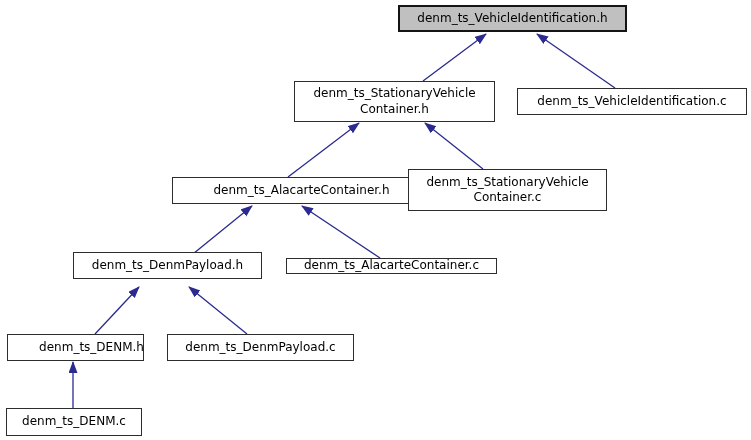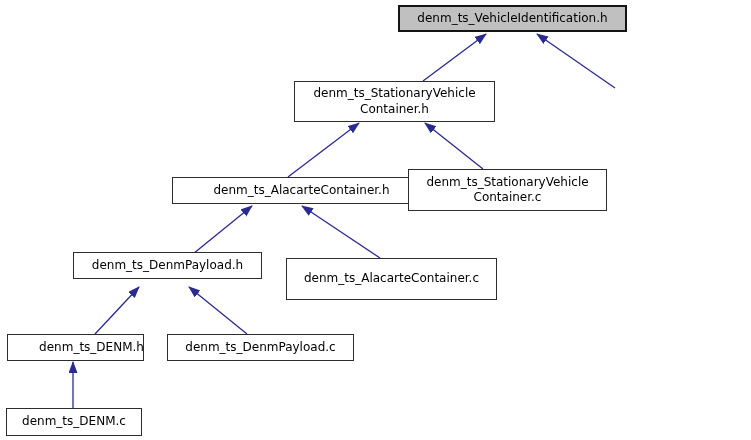--- a/index.html
+++ b/index.html
@@ -65,37 +65,41 @@
   <div class="node highlighted" style="left: 398px; top: 5px; width: 229px; height: 27px;">
     <span>denm_ts_VehicleIdentification.h</span>
     <span></span>
   </div>
 
   <div class="node" style="left: 294px; top: 81px; width: 201px; height: 41px;">
     <span>denm_ts_StationaryVehicle</span>
     <span>Container.h</span>
   </div>
 
+  <div class="node" style="left: 517px; top: 88px; width: 230px; height: 27px;">
+    <span>denm_ts_VehicleIdentification.c</span>
+    <span></span>
+  </div>
 
   <div class="node" style="left: 172px; top: 177px; width: 259px; height: 27px;">
     <span>denm_ts_AlacarteContainer.h</span>
     <span></span>
   </div>
 
   <div class="node" style="left: 408px; top: 169px; width: 199px; height: 42px;">
     <span>denm_ts_StationaryVehicle</span>
     <span>Container.c</span>
   </div>
 
   <div class="node" style="left: 73px; top: 252px; width: 189px; height: 27px;">
     <span>denm_ts_DenmPayload.h</span>
     <span></span>
   </div>
 
-  <div class="node" style="left: 286px; top: 258px; width: 211px; height: 42px;">
+  <div class="node" style="left: 286px; top: 258px; width: 211px; height: 16px;">
     <span>denm_ts_AlacarteContainer.c</span>
     <span></span>
   </div>
 
   <div class="node" style="left: 7px; top: 334px; width: 137px; height: 27px; padding-left: 32px;">
     <span>denm_ts_DENM.h</span>
     <span></span>
   </div>
 
   <div class="node" style="left: 6px; top: 408px; width: 136px; height: 28px;">

